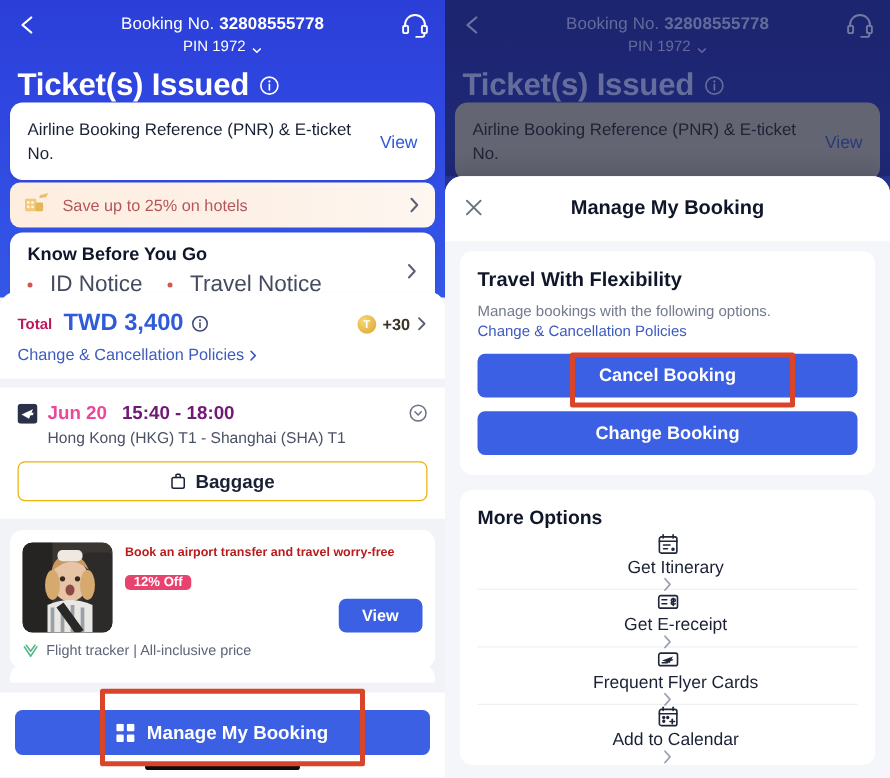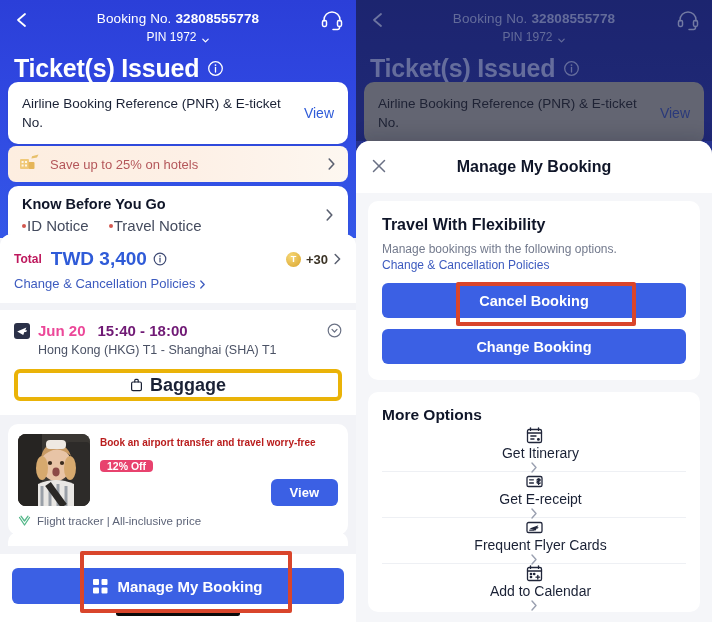--- a/index.html
+++ b/index.html
@@ -86,21 +86,21 @@
   .chev-r { width: 9px; height: 14px; color: #5a6070; }
   .chev-r svg { width: 9px; height: 14px; display: block; }
 
   .kbyg-card {
     position: absolute; top: 186px; left: 8px; right: 8px;
     padding: 10px 14px 10px 14px; display: flex; align-items: center;
   }
   .kbyg-main { flex: 1; }
   .kbyg-title { font-size: 14.5px; font-weight: 700; color: #101629; }
   .kbyg-tags { display: flex; gap: 20px; margin-top: 5px; }
-  .kbyg-tag { font-size: 15px; color: #444b5e; display: flex; align-items: center; gap: 1px; }
+  .kbyg-tag { font-size: 18px; color: #444b5e; display: flex; align-items: center; gap: 14px; }
   .dot { width: 4px; height: 4px; border-radius: 50%; background: #d2574f; display: inline-block; }
 
   
   .body-sheet {
     position: absolute; top: 234px; left: 0; right: 0; bottom: 0;
     background: #f2f3f7; border-radius: 12px 12px 0 0;
   }
   .total-card {
     background: #fff; padding: 14px 14px 12px 14px; border-radius: 12px 12px 0 0;
   }
@@ -124,23 +124,23 @@
   .flight-card { background: #fff; padding: 12px 14px 14px 14px; }
   .flight-row { display: flex; align-items: center; }
   .plane-badge { width: 16px; height: 16px; color: #1d2438; flex: 0 0 auto; }
   .plane-badge svg { width: 16px; height: 16px; display: block; }
   .flight-date { font-size: 15px; font-weight: 700; color: #ec4899; margin-left: 8px; }
   .flight-time { font-size: 15px; font-weight: 700; color: #701a75; margin-left: 12px; }
   .flight-expand { margin-left: auto; width: 15px; height: 15px; color: #6b7285; }
   .flight-expand svg { width: 15px; height: 15px; display: block; }
   .flight-route { margin-top: 4px; margin-left: 24px; font-size: 12.5px; color: #4b5265; }
   .baggage-btn {
-    margin-top: 12px; height: 32px; border: 4px solid #eab308; border-radius: 6px;
+    margin-top: 12px; height: 32px; border: 1px solid #eab308; border-radius: 6px;
     display: flex; align-items: center; justify-content: center; gap: 7px;
-    font-size: 18px; font-weight: 600; color: #1a2135; background: #fff;
+    font-size: 15px; font-weight: 600; color: #1a2135; background: #fff;
   }
   .bag-ico { width: 13px; height: 14px; }
   .bag-ico svg { width: 13px; height: 14px; display: block; }
 
   .ad-card {
     position: absolute; top: 190px; left: 8px; right: 8px;
     background: #fff; border-radius: 10px; padding: 10px 10px 8px 10px;
   }
   .ad-top { display: flex; gap: 10px; }
   .ad-thumb {

